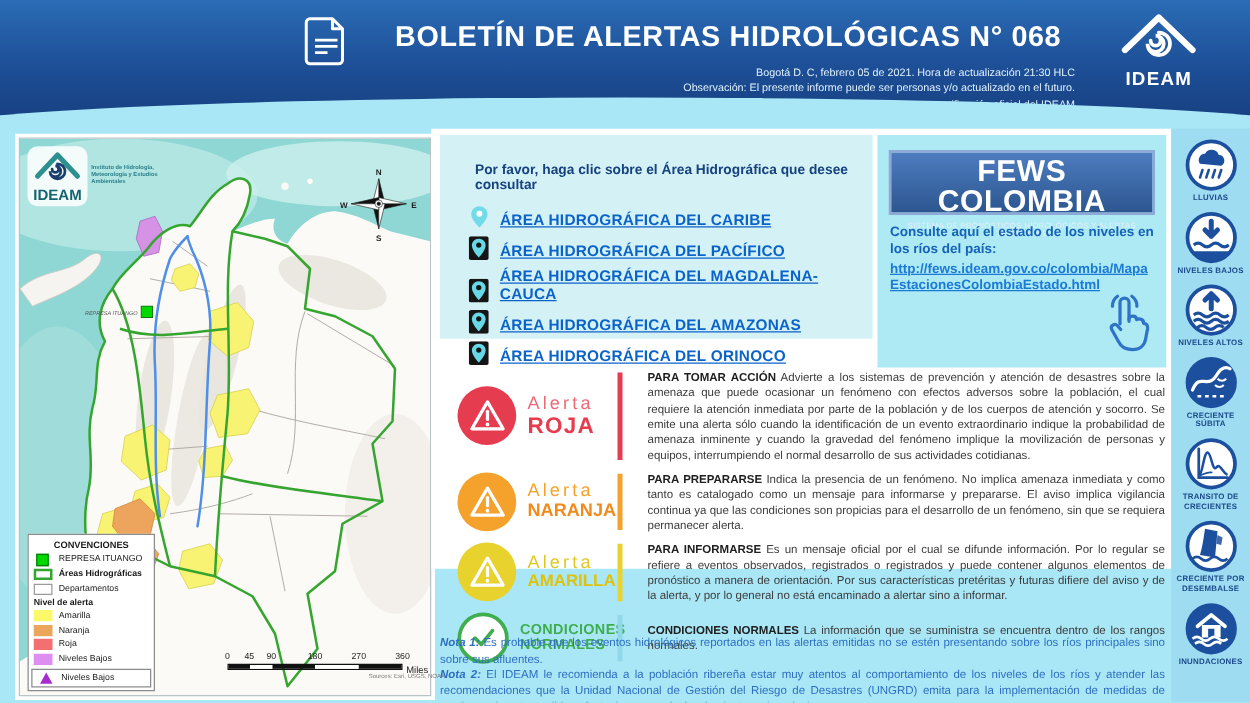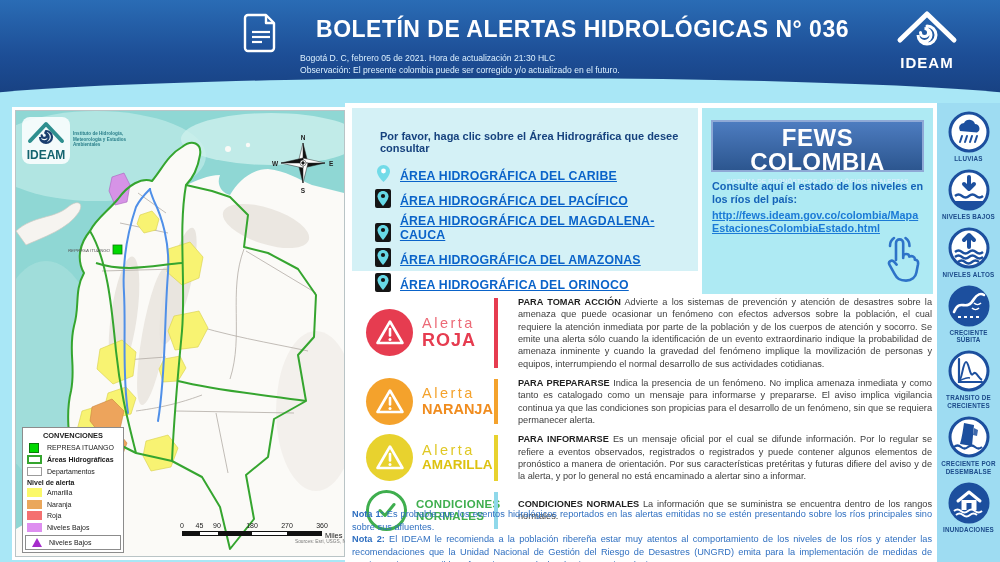--- a/index.html
+++ b/index.html
@@ -8,21 +8,21 @@
 
   
   .header { position:absolute; left:0; top:0; width:1000px; height:100px;
     background:linear-gradient(180deg,#2a6cb5 0%, #1d4e96 55%, #173f7f 100%); }
   .header-curve { position:absolute; left:-60px; top:78px; width:1120px; height:60px;
     background:#a9e7f6; border-radius:100% 100% 0 0 / 52px 52px 0 0; }
   .header-inner { position:absolute; left:0; top:0; width:1000px; height:100px; }
   .doc-icon { position:absolute; left:243px; top:12px; }
   .header-title { position:absolute; left:295px; top:16px; width:575px; text-align:center;
     color:#ffffff; font-size:23px; font-weight:bold; letter-spacing:0.5px; }
-  .header-sub { position:absolute; left:300px; top:52px; width:560px; text-align:left;
+  .header-sub { position:absolute; left:300px; top:52px; width:560px; text-align:right;
     color:#ddf1ff; font-size:8.6px; line-height:1.45; }
   .ideam-logo-top { position:absolute; right:28px; top:8px; width:90px; text-align:center; }
   .ideam-logo-top .txt { color:#fff; font-weight:bold; font-size:15px; letter-spacing:1px; margin-top:-2px; }
 
   
   .map-panel { position:absolute; left:15px; top:110px; width:330px; height:447px;
     background:#ffffff; border:1px solid #b9c4c6; box-shadow:0 0 0 3px #ffffff; }
   .map-panel svg.mapsvg { position:absolute; left:0; top:0; }
   .map-logo { position:absolute; left:6px; top:6px; display:flex; align-items:flex-start; }
   .map-logo .box { background:rgba(255,255,255,0.85); border-radius:8px; padding:2px 3px; }
@@ -42,21 +42,21 @@
 
   .scalebar { position:absolute; left:166px; top:411px; width:156px; font-size:7px; color:#222; }
   .scale-labels { position:relative; height:9px; }
   .scale-labels span { position:absolute; transform:translateX(-50%); }
   .scale-strip { position:relative; height:5px; width:140px; border:1px solid #111; display:flex; }
   .scale-strip i { display:block; height:100%; }
   .miles { position:absolute; left:143px; top:9px; font-size:7.5px; }
   .sources { position:absolute; right:-18px; top:17px; font-size:4.8px; color:#777; }
 
   
-  .main { position:absolute; left:345px; top:103px; width:592px; height:459px; background:#ffffff; }
+  .main { position:absolute; left:345px; top:103px; width:592px; height:352px; background:#ffffff; }
 
   .links-panel { position:absolute; left:7px; top:5px; width:346px; height:163px; background:#d4f1f6; }
   .links-instr { margin:22px 10px 10px 28px; font-size:11px; font-weight:bold; color:#16427e; }
   .link-row { display:flex; align-items:flex-end; margin:6px 0 0 22px; }
   .link-row .pin-wrap { width:18px; height:19px; display:flex; align-items:center; justify-content:center; margin-right:8px; }
   .area-link { font-size:12.3px; font-weight:bold; color:#0a63c9; text-decoration:underline; letter-spacing:0.2px; }
 
   .fews-panel { position:absolute; left:357px; top:5px; width:231px; height:186px; background:#aeeaf3; }
   .fews-banner { margin:12px 9px 8px 9px; height:52px; border:2px solid #8fa9d6;
     background:linear-gradient(180deg,#4d7cc0 0%, #2c568f 100%); text-align:center; padding-top:4px; }
@@ -87,21 +87,21 @@
   .amarilla .circ { background:#e8d22e; } .amarilla .l1 { color:#e0c824; font-size:14.5px; letter-spacing:2.5px; }
   .amarilla .l2 { color:#ddc20f; font-size:13.5px; font-weight:bold; }
   .amarilla .vbar { background:#e8d22e; }
   .normales .circ { background:#ffffff; border:3px solid #3fae4e; width:41px; height:41px; }
   .normales .l1, .normales .l2 { color:#3fae4e; font-size:11.5px; font-weight:bold; letter-spacing:0.3px; }
   .normales .vbar { background:#8fd8ea; }
 
   
   .notes { position:absolute; left:7px; top:405px; width:580px; font-size:9.2px; color:#2f6fc0;
     text-align:justify; line-height:1.38; }
-  .notes b { color:#2f6fc0; }
+  .notes b { color:#2f6fc0;font-style:italic; }
 
   
   .sidebar { position:absolute; left:937px; top:103px; width:63px; height:459px; background:#9edcf2;
     display:flex; flex-direction:column; align-items:center; padding-top:8px; }
   .side-item { display:flex; flex-direction:column; align-items:center; margin-bottom:6px; }
   .side-item .lbl { font-size:6.3px; font-weight:bold; color:#1b4a8a; text-align:center; width:60px;
     margin-top:2px; line-height:1.25; letter-spacing:0.2px; }
 </style>
 </head>
 <body>
@@ -110,24 +110,24 @@
   <div class="header-inner">
     <span class="doc-icon">
       <svg width="36" height="42" viewBox="0 0 36 42">
         <path d="M5,3 h18 l8,8 v25 a3,3 0 0 1 -3,3 h-23 a3,3 0 0 1 -3,-3 v-30 a3,3 0 0 1 3,-3 z" fill="none" stroke="#ffffff" stroke-width="2.4" stroke-linejoin="round"></path>
         <path d="M23,3 v8 h8" fill="none" stroke="#ffffff" stroke-width="2.4" stroke-linejoin="round"></path>
         <line x1="9" y1="20" x2="27" y2="20" stroke="#ffffff" stroke-width="2.2"></line>
         <line x1="9" y1="25" x2="27" y2="25" stroke="#ffffff" stroke-width="2.2"></line>
         <line x1="9" y1="30" x2="19" y2="30" stroke="#ffffff" stroke-width="2.2"></line>
       </svg>
     </span>
-    <div class="header-title">BOLETÍN DE ALERTAS HIDROLÓGICAS N° 036</div>
+    <div class="header-title">BOLETÍN DE ALERTAS HIDROLÓGICAS N° 068</div>
     <div class="header-sub">
       <div>Bogotá D. C, febrero 05 de 2021. Hora de actualización  21:30 HLC</div>
-      <div>Observación: El presente colombia puede ser corregido y/o actualizado en el futuro.</div>
+      <div>Observación: El presente informe puede ser personas y/o actualizado en el futuro.</div>
       <div>No representa una certificación oficial del IDEAM</div>
     </div>
     <div class="ideam-logo-top">
       <svg width="70" height="44" viewBox="0 0 70 44">
         <path d="M8,32 L35,6 L62,32" fill="none" stroke="#ffffff" stroke-width="5" stroke-linecap="round" stroke-linejoin="round"></path>
         <path d="M35,18 a9,9 0 1 1 -9,9 a6.5,6.5 0 1 0 6.5,-6.5 a4,4 0 1 1 -4,4" fill="none" stroke="#ffffff" stroke-width="3" stroke-linecap="round"></path>
       </svg>
       <div class="txt">IDEAM</div>
     </div>
   </div>

